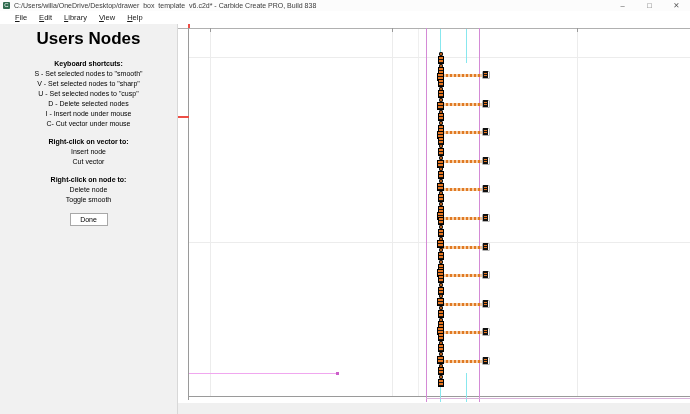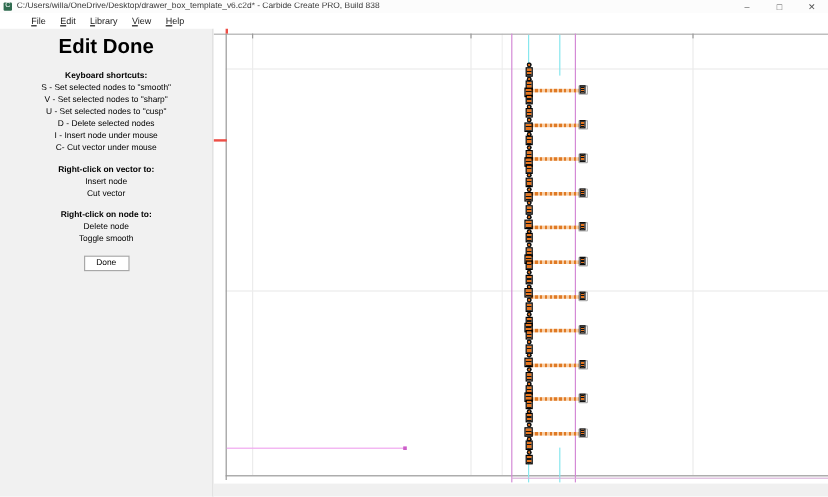--- a/index.html
+++ b/index.html
@@ -4,21 +4,21 @@
 <style>
   html,body{margin:0;padding:0;}
   body{width:690px;height:414px;overflow:hidden;background:#ffffff;
        font-family:"Liberation Sans",sans-serif;-webkit-font-smoothing:antialiased;}
   .titlebar{height:11px;display:flex;align-items:center;background:#fcfcfc;padding-left:3px;}
   .app-icon{width:7px;height:7px;background:#2f6b4f;color:#fff;font-size:6px;line-height:7px;
             text-align:center;border-radius:1px;flex:0 0 auto;}
   .title-text{font-size:7px;color:#3a3a3a;margin-left:4px;flex:1;white-space:nowrap;overflow:hidden;}
   .win-controls{display:flex;align-items:center;flex:0 0 auto;}
   .win-btn{width:27px;text-align:center;font-size:7.5px;color:#555;line-height:11px;}
-  .menubar{height:13px;display:flex;align-items:center;background:#ffffff;font-size:7.5px;color:#1a1a1a;padding-left:20px;}
+  .menubar{height:13px;display:flex;align-items:center;background:#ffffff;font-size:7.5px;color:#1a1a1a;padding-left:9px;}
   .menu-item{padding:0 6px;}
   .menu-item u{text-decoration:underline;}
   .main{position:relative;width:690px;height:390px;}
   .left-panel{position:absolute;left:0;top:0;width:177px;height:390px;background:#f1f1f1;
               border-right:1px solid #d8d8d8;text-align:center;color:#000;}
   .panel-title{font-size:17px;font-weight:bold;margin-top:5px;margin-bottom:10px;letter-spacing:0px;}
   .panel-section{margin-bottom:8px;}
   .section-heading{font-size:7px;font-weight:bold;line-height:10px;}
   .section-line{font-size:7px;line-height:10px;}
   .done-btn{display:block;margin:8px auto 0 auto;width:38px;height:13px;background:#ffffff;
@@ -43,21 +43,21 @@
 <div class="menubar">
     <span class="menu-item"><u>F</u>ile</span>
     <span class="menu-item"><u>E</u>dit</span>
     <span class="menu-item"><u>L</u>ibrary</span>
     <span class="menu-item"><u>V</u>iew</span>
     <span class="menu-item"><u>H</u>elp</span>
   </div>
 
 <div class="main">
   <div class="left-panel">
-    <div class="panel-title">Edit Done</div>
+    <div class="panel-title">Users Nodes</div>
     <div id="panel-sections">
         <div class="panel-section">
           <div class="section-heading">Keyboard shortcuts:</div>
           <div class="section-line">S - Set selected nodes to "smooth"</div>
           <div class="section-line">V - Set selected nodes to "sharp"</div>
           <div class="section-line">U - Set selected nodes to "cusp"</div>
           <div class="section-line">D - Delete selected nodes</div>
           <div class="section-line">I - Insert node under mouse</div>
           <div class="section-line">C- Cut vector under mouse</div>
         </div>

